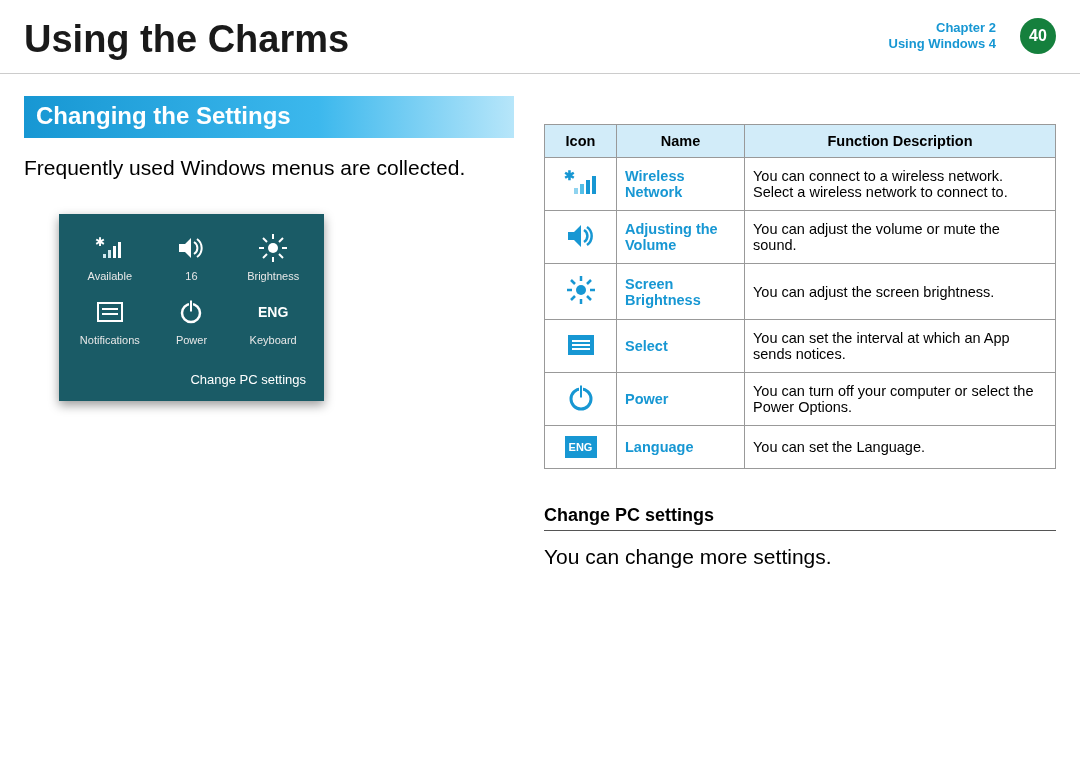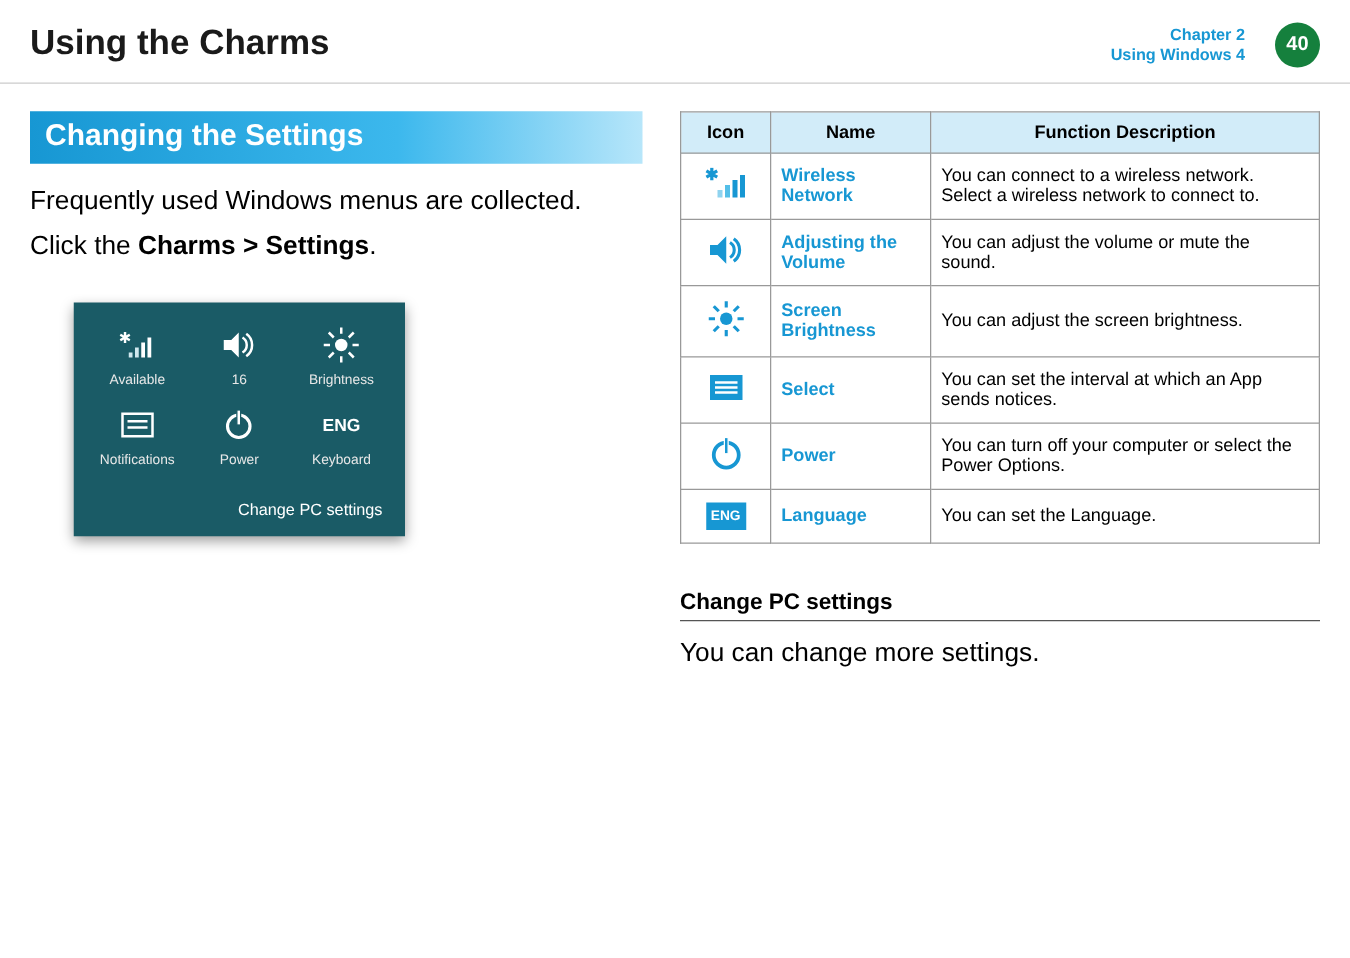--- a/index.html
+++ b/index.html
@@ -12,21 +12,21 @@
     color: #000;
   }
   .header {
     display: flex;
     justify-content: space-between;
     align-items: flex-start;
     padding: 18px 24px 12px 24px;
     border-bottom: 1px solid #ccc;
   }
   .title {
-    font-size: 28px;
+    font-size: 38px;
     font-weight: 700;
     color: #1a1a1a;
   }
   .header-right {
     display: flex;
     align-items: center;
     gap: 24px;
   }
   .chapter-info {
     text-align: right;
@@ -50,20 +50,21 @@
   .content {
     display: flex;
     padding: 22px 24px;
     gap: 30px;
   }
   .left-col {
     flex: 0 0 490px;
   }
   .right-col {
     flex: 1;
+    margin-top: 28px;
   }
   .section-heading {
     background: linear-gradient(to right, #1797d3 0%, #3cb8ed 60%, #b7e6fa 100%);
     color: #fff;
     font-weight: 700;
     font-size: 24px;
     padding: 6px 12px 8px 12px;
     margin-bottom: 14px;
     display: inline-block;
     width: 100%;
@@ -181,23 +182,20 @@
     </div>
     <div class="page-badge">40</div>
   </div>
 </div>
 
 <div class="content">
 
   <div class="left-col">
     <div class="section-heading">Changing the Settings</div>
     <p class="body-text">Frequently used Windows menus are collected.</p>
-    <p class="body-text">
-      <span>Click the </span><b>Charms &gt; Settings</b><span>.</span>
-    </p>
 
     
     <div class="settings-panel">
       <div class="panel-grid">
 
         <div class="panel-item">
           <div class="panel-icon">
             <svg width="30" height="24" viewBox="0 0 30 24">
               <text x="0" y="10" font-size="12" fill="#fff">✱</text>
               <rect x="8" y="18" width="3" height="4" fill="#cfe8ee"></rect>

